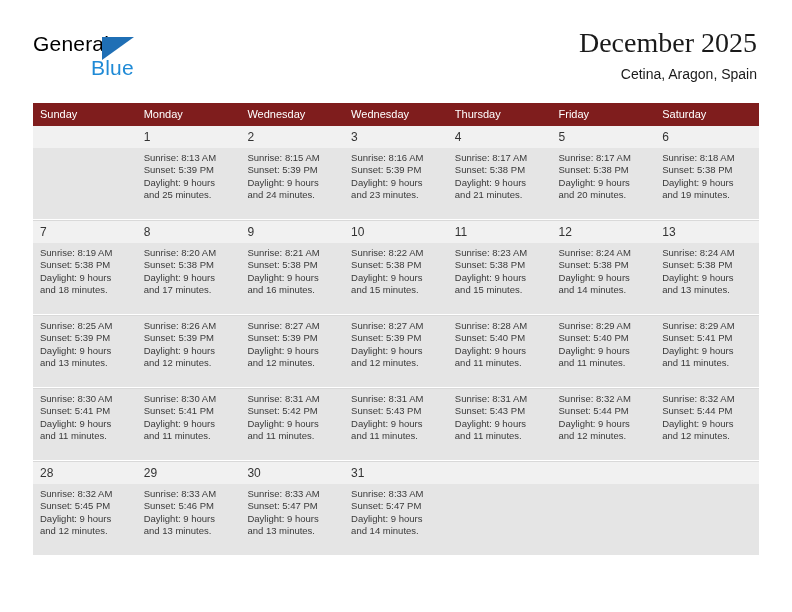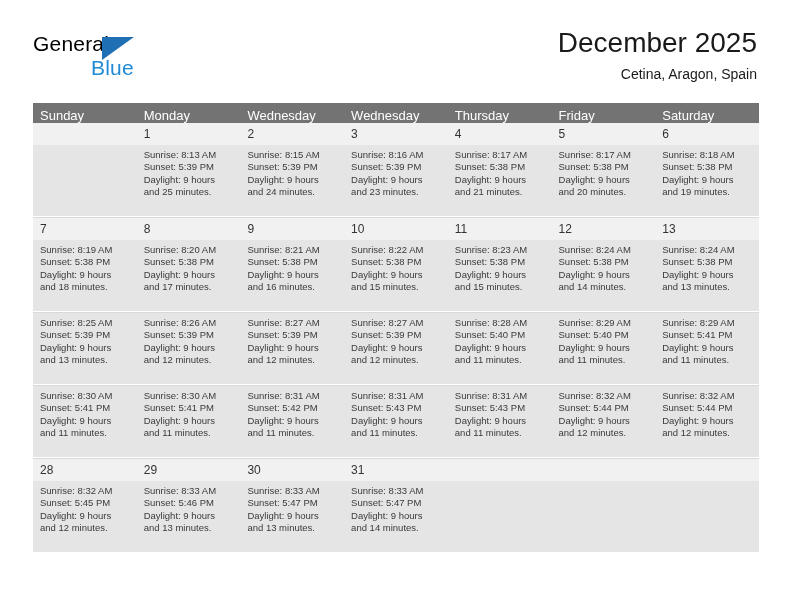--- a/index.html
+++ b/index.html
@@ -67,20 +67,21 @@
     position: absolute;
     right: 35px;
     top: 26px;
     text-align: right;
   }
   .cal-title {
     font-size: 28px;
     color: #1a1a1a;
     line-height: 34px;
     white-space: nowrap;
+    font-family: Liberation Serif, serif;
   }
   .cal-subtitle {
     font-size: 14px;
     color: #1a1a1a;
     line-height: 20px;
     margin-top: 4px;
     white-space: nowrap;
   }
 
   
@@ -88,26 +89,26 @@
     position: absolute;
     left: 33px;
     top: 103px;
     width: 726px;
     border-collapse: collapse;
     table-layout: fixed;
   }
   .calendar col { width: 103.71px; }
 
   .dow-row th {
-    background: #737373;
+    background: #7f1d1d;
     color: #ffffff;
-    font-size: 13px;
+    font-size: 11px;
     font-weight: normal;
     text-align: left;
-    padding: 5px 0 0 7px;
+    padding: 5px 0 6px 7px;
     height: 12px;
     border: none;
   }
 
   .num-row td {
     background: #f1f1f1;
     font-size: 12px;
     color: #333333;
     padding: 4px 0 4px 7px;
     border-top: 1px solid #2b6cab;

